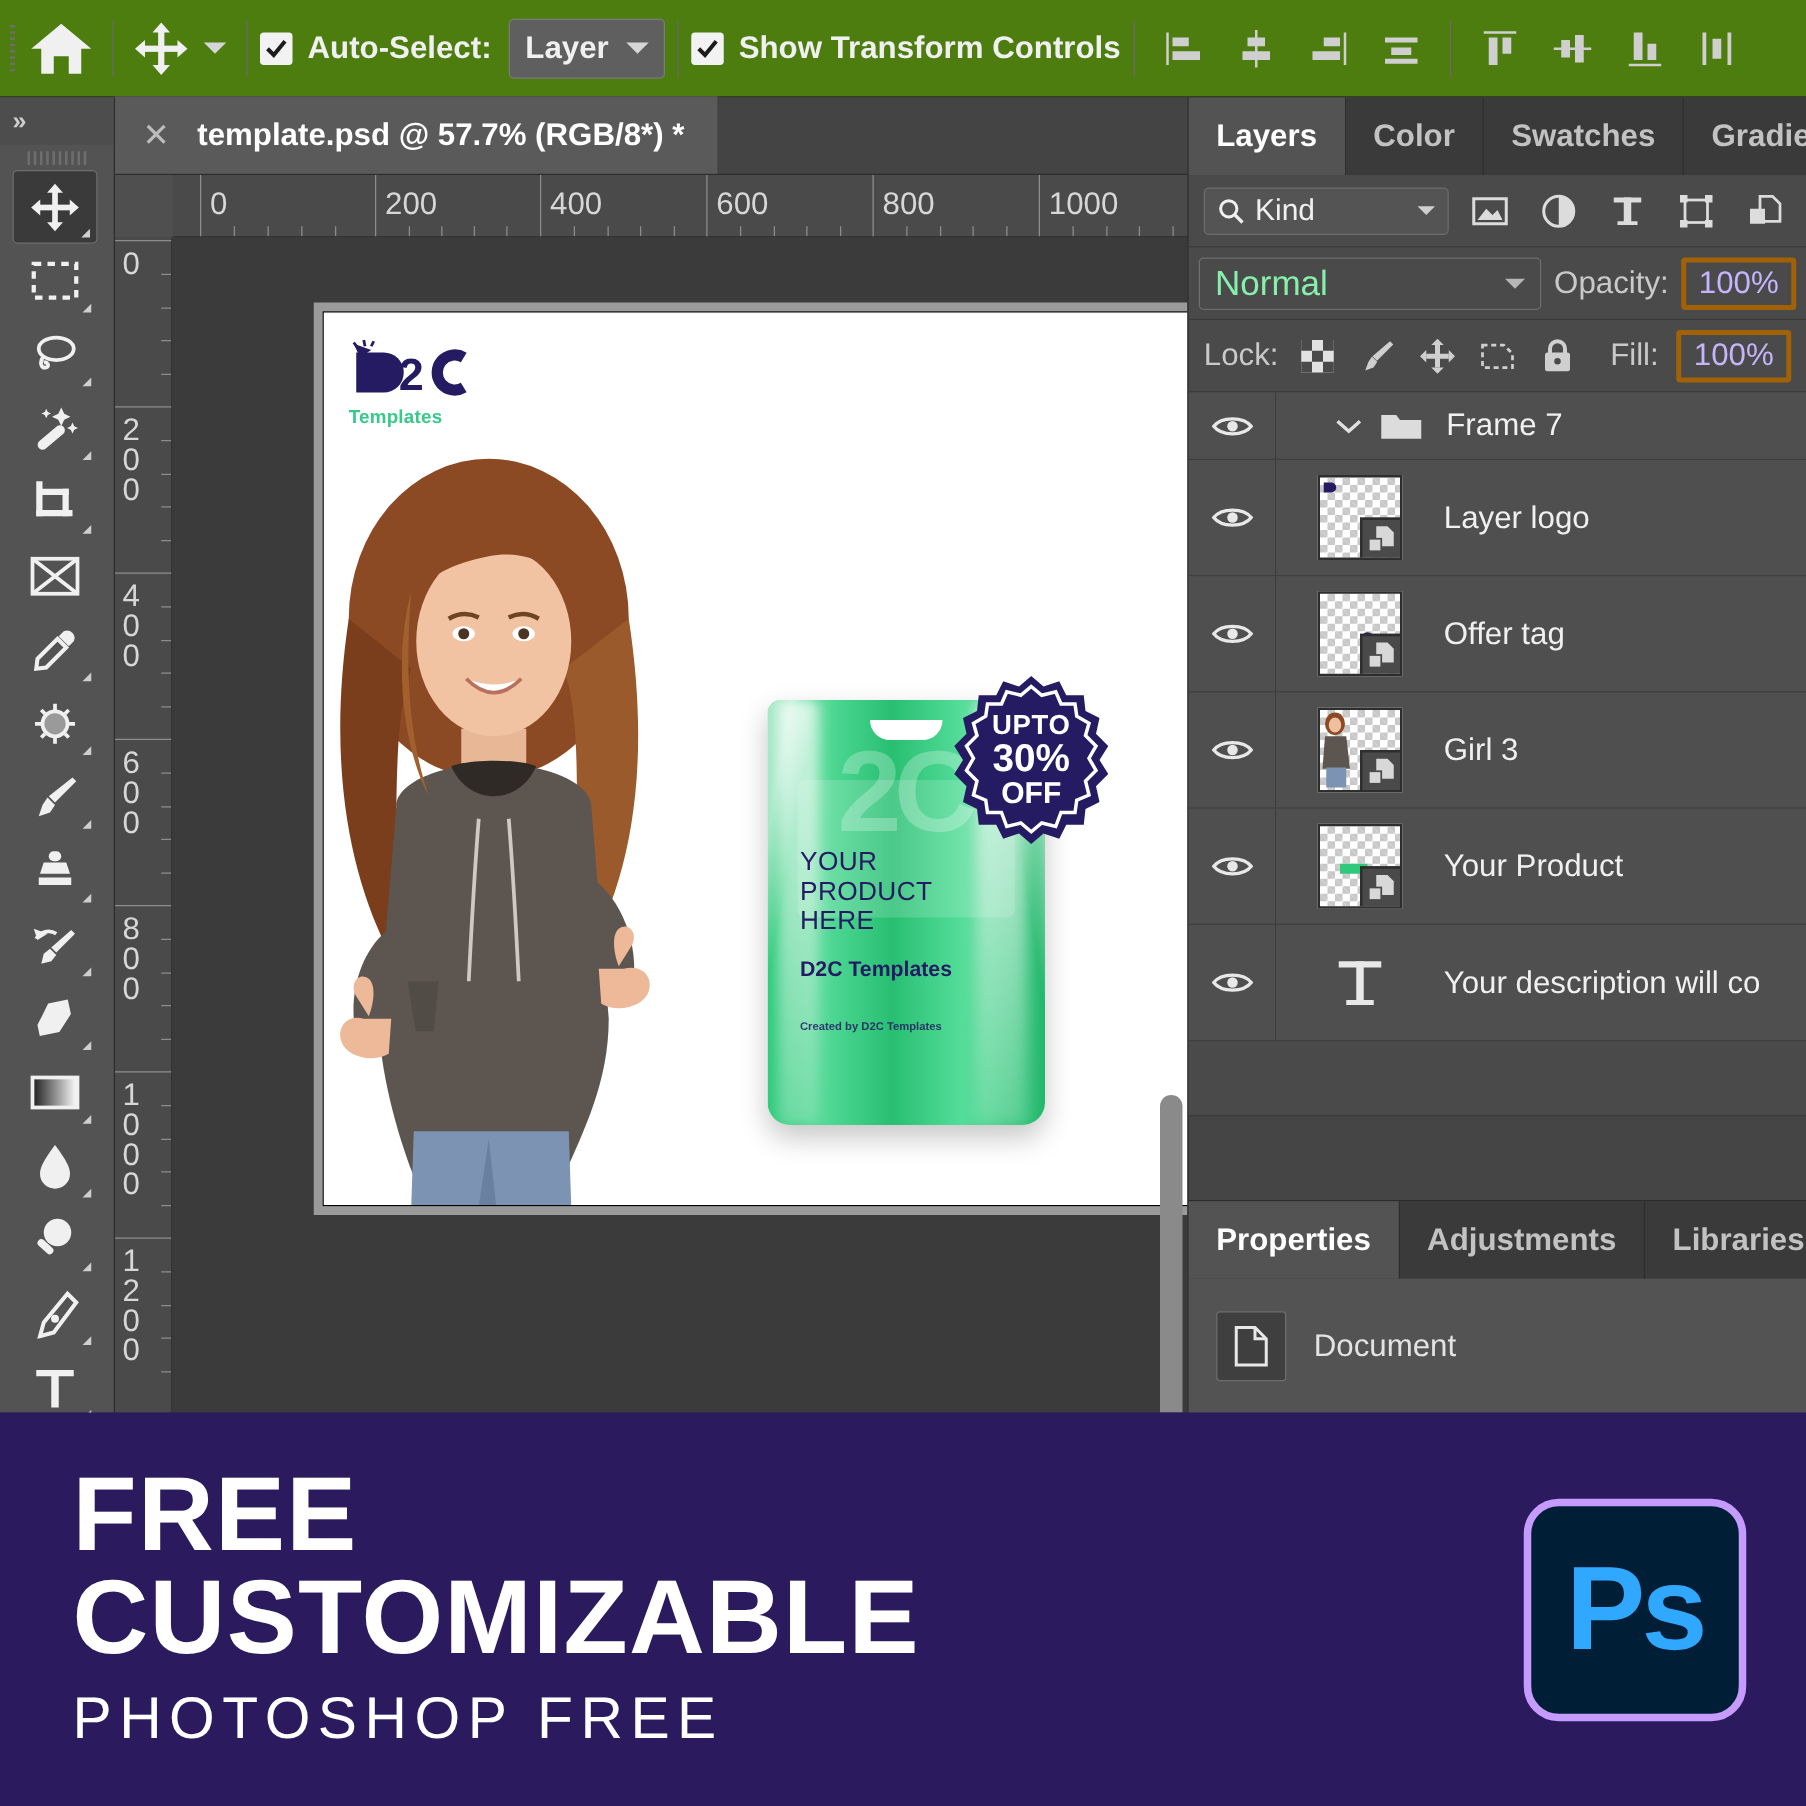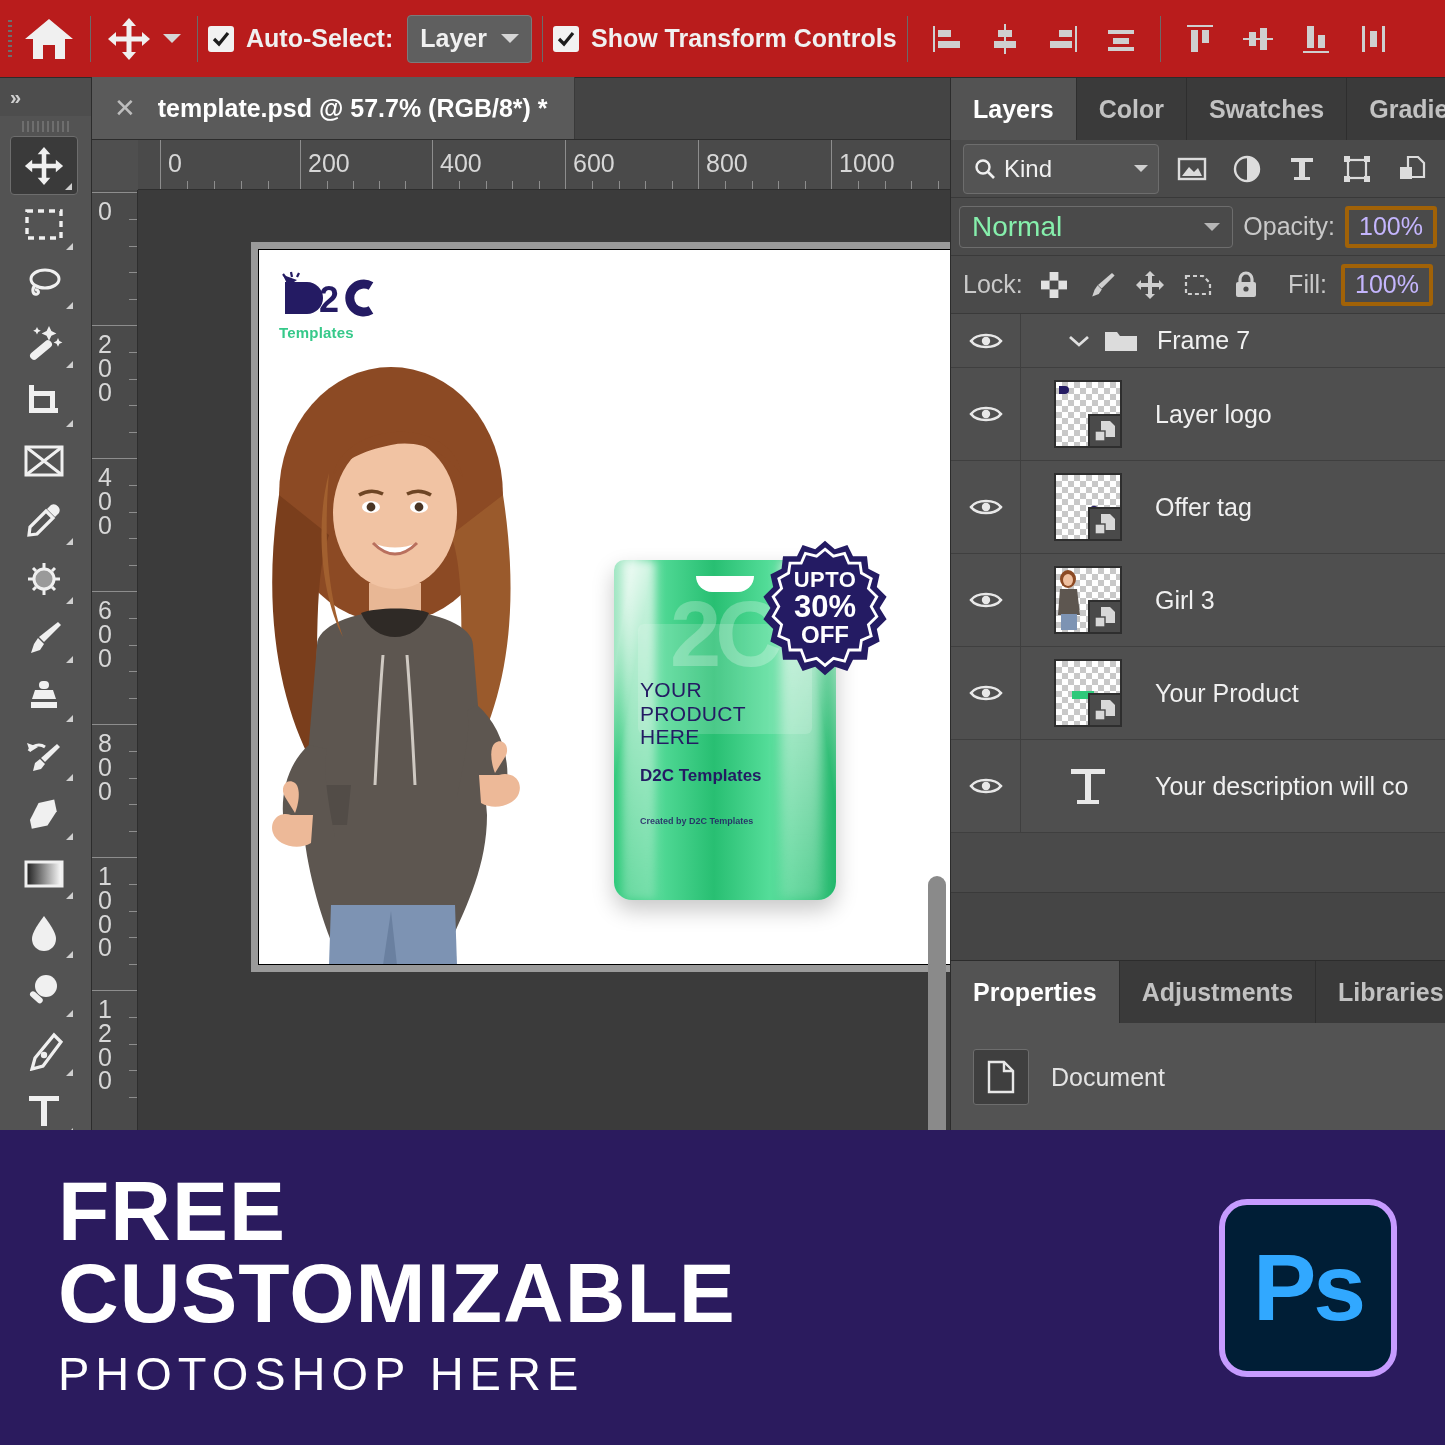--- a/index.html
+++ b/index.html
@@ -7,21 +7,21 @@
     width: 1445px; height: 1445px;
     overflow: hidden;
     background: #3b3b3b;
     font-family: "Liberation Sans", sans-serif;
   }
   #app { position: relative; width: 1445px; height: 1445px; }
 
   
   .options-bar {
     position: absolute; left: 0; top: 0; width: 1445px; height: 78px;
-    background: #b91c1c;
+    background: #4d7c0f;
     display: flex; align-items: center;
     border-bottom: 1px solid #2c2c2c;
   }
   .grip-dots {
     width: 10px; height: 46px; margin-left: 8px;
     display: flex; flex-direction: column; justify-content: space-between;
     padding: 4px 0;
   }
   .grip-dots i { display:block; width: 4px; height: 2px; background:#6e6e6e; }
   .ob-sep { width: 1px; height: 46px; background: #6a6a6a; margin: 0 10px; }
@@ -170,21 +170,21 @@
     display:flex; align-items:center; padding:0 22px; color:#c2c2c2;
     font-size:25px; font-weight:700; border-right:1px solid #2e2e2e; white-space:nowrap;
   }
   .ptab.active { background:#535353; color:#ffffff; }
 
   .filter-row {
     height:58px; display:flex; align-items:center; gap:12px; padding:0 12px;
     background:#4a4a4a; border-bottom:1px solid #393939;
   }
   .kind-box {
-    width:200px; height:50px; background:#545454; border:1px solid #6d6d6d; border-radius:4px;
+    width:200px; height:38px; background:#545454; border:1px solid #6d6d6d; border-radius:4px;
     display:flex; align-items:center; padding:0 10px; gap:8px;
   }
   .kind-box span { color:#f0f0f0; font-size:24px; font-weight:400; flex:1;}
   .ficon { width:44px; height:42px; display:flex; align-items:center; justify-content:center;}
 
   .blend-row {
     height:58px; display:flex; align-items:center; padding:0 8px; gap:10px;
     background:#4a4a4a; border-bottom:1px solid #3a3a3a;
   }
   .blend-sel {
@@ -1004,20 +1004,20 @@
         </div>
         <span class="dl">Document</span>
       </div>
     </div>
   </div>
 
   <div class="banner">
     <div class="banner-text">
       <div class="b1">FREE</div>
       <div class="b2">CUSTOMIZABLE</div>
-      <div class="b3">PHOTOSHOP HERE</div>
+      <div class="b3">PHOTOSHOP FREE</div>
     </div>
     <div class="ps-logo">
       <span>Ps</span>
     </div>
   </div>
 
 </div>
 
 </body></html>

